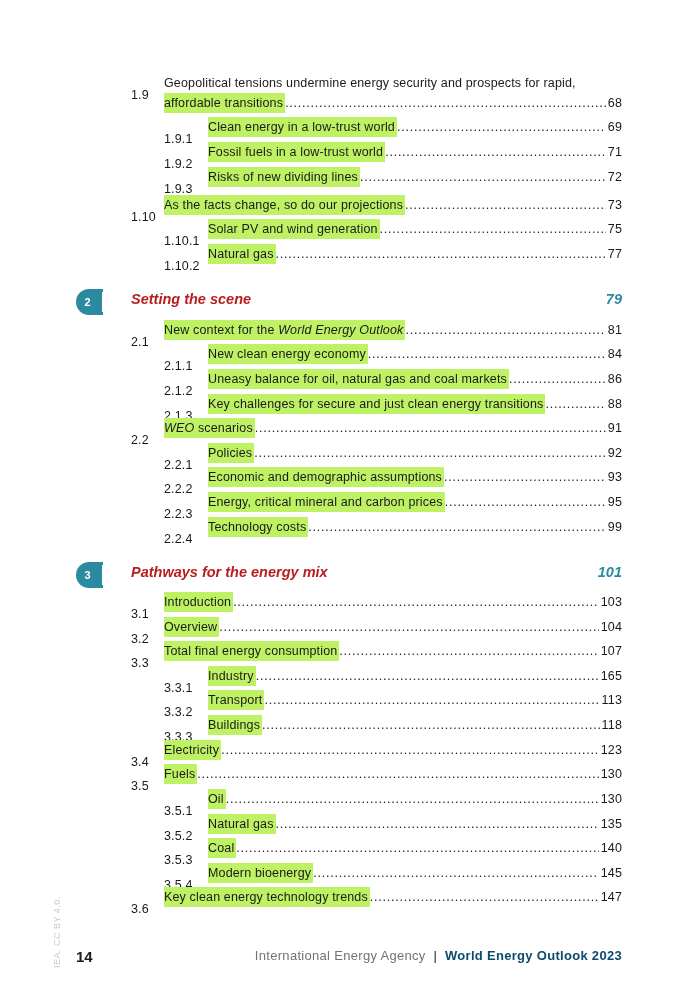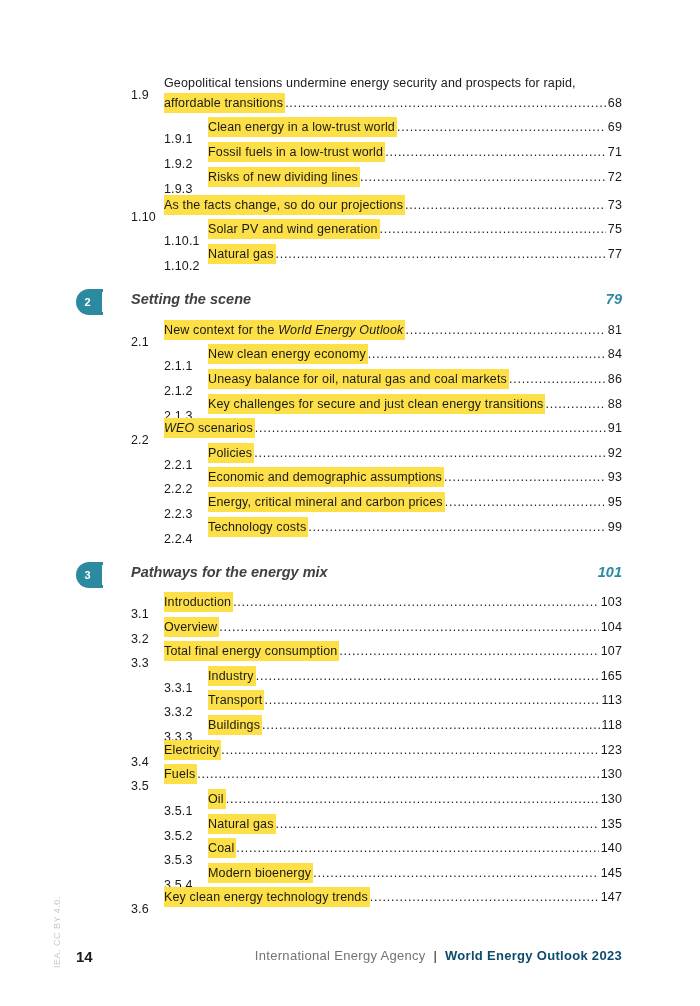--- a/index.html
+++ b/index.html
@@ -2,36 +2,36 @@
 <html><head>
 <meta charset="utf-8">
 <style>
   html, body { margin: 0; padding: 0; background: #ffffff; }
   body { width: 700px; height: 1006px; position: relative; overflow: hidden;
          font-family: "Liberation Sans", sans-serif; color: #1a1a1a; }
   .toc { position: absolute; left: 0; top: 0; width: 700px; }
   .row { position: absolute; left: 0; width: 700px; font-size: 12.5px; line-height: 20px; letter-spacing: 0.15px; }
   .num { position: absolute; white-space: nowrap; margin-top: 12px; }
   .entry { position: absolute; display: flex; align-items: flex-end; right: 78px; }
-  .entry .title { white-space: nowrap; background: #fde047; padding-right: 2px; }
+  .entry .title { white-space: nowrap; background: #bef264; padding-right: 2px; }
   .entry .leader { flex: 1 1 auto; overflow: hidden; white-space: nowrap; height: 20px; }
   .entry .leader::before { content: ". . . . . . . . . . . . . . . . . . . . . . . . . . . . . . . . . . . . . . . . . . . . . . . . . . . . . . . . . . . . . . . . . . . . . . . . . . . . . . . . . . . . . . . . . . . . . . . . . . . . . . . . . . . . . . . . . ";
          letter-spacing: -1.35px; color: #1a1a1a; }
   .entry .page { white-space: nowrap; padding-left: 2px; }
   .lvl1 .num { left: 131px; }
   .lvl1 .entry { left: 164px; }
   .lvl2 .num { left: 164px; }
   .lvl2 .entry { left: 208px; }
   .first-line { position: absolute; left: 164px; white-space: nowrap; }
   .chapter { position: absolute; left: 0; width: 700px; height: 28px; }
   .badge { position: absolute; left: 76px; width: 27px; height: 26px; background: #2b8a9f;
            border-radius: 13px 0 0 13px; color: #fff; font-size: 11px; font-weight: bold;
            display: flex; align-items: center; justify-content: center; padding-right: 4px; box-sizing: border-box; }
   .badge::after { content: ""; position: absolute; right: -1px; top: 3px; width: 2px; height: 20px; background: #fff; }
-  .chapter-title { position: absolute; left: 131px; top: 2px; font-size: 14.5px; font-weight: bold; font-style: italic; color: #404040; white-space: nowrap; }
+  .chapter-title { position: absolute; left: 131px; top: 2px; font-size: 14.5px; font-weight: bold; font-style: italic; color: #b91c1c; white-space: nowrap; }
   .chapter-page { position: absolute; right: 78px; top: 2px; font-size: 14.5px; font-weight: bold; font-style: italic; color: #2b8a9f; }
   .footer-page { position: absolute; left: 76px; top: 948px; font-size: 15px; font-weight: bold; }
   .footer-text { position: absolute; right: 78px; top: 948px; font-size: 13px; white-space: nowrap; }
   .footer-text .org { color: #737373; letter-spacing: 0.3px; }
   .footer-text .sep { color: #1a1a1a; margin: 0 8px; }
   .footer-text .pub { color: #0c4a6e; font-weight: bold; letter-spacing: 0.3px; }
   .license { position: absolute; left: 52px; top: 968px; transform: rotate(-90deg); transform-origin: left top;
              font-size: 9px; color: #c8c8c8; white-space: nowrap; letter-spacing: 0.5px; }
   i { font-style: italic; }
 </style>

